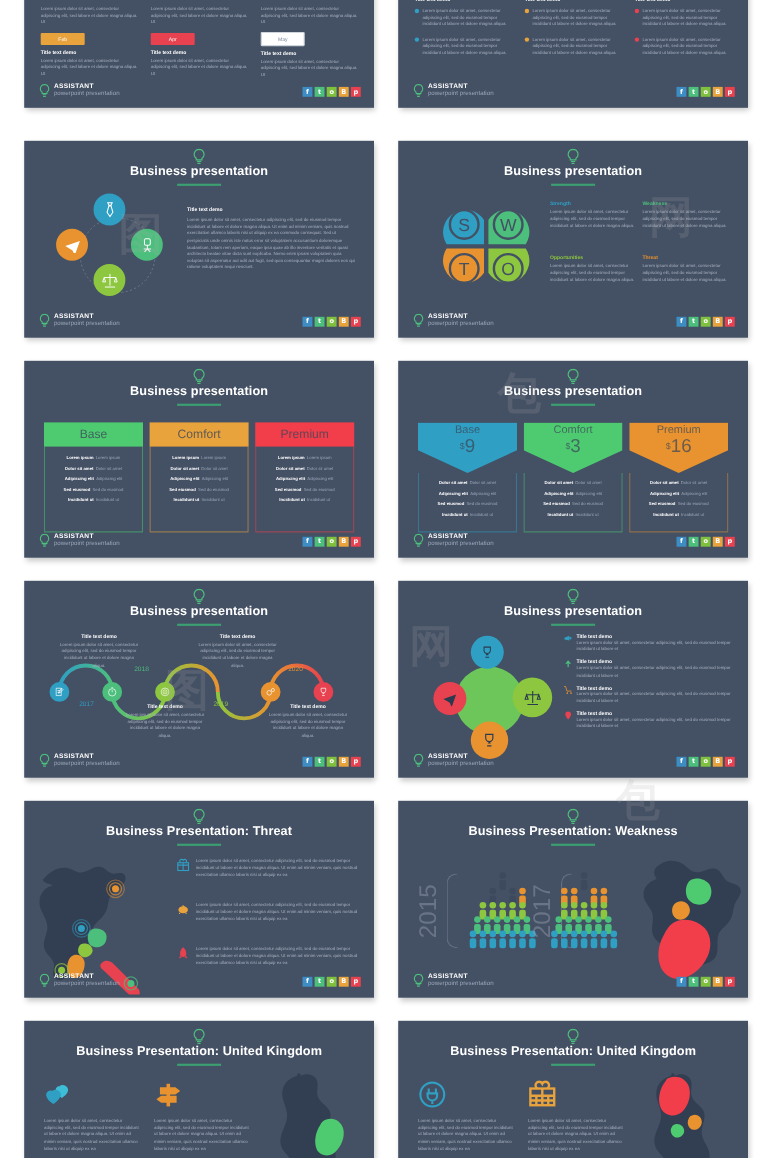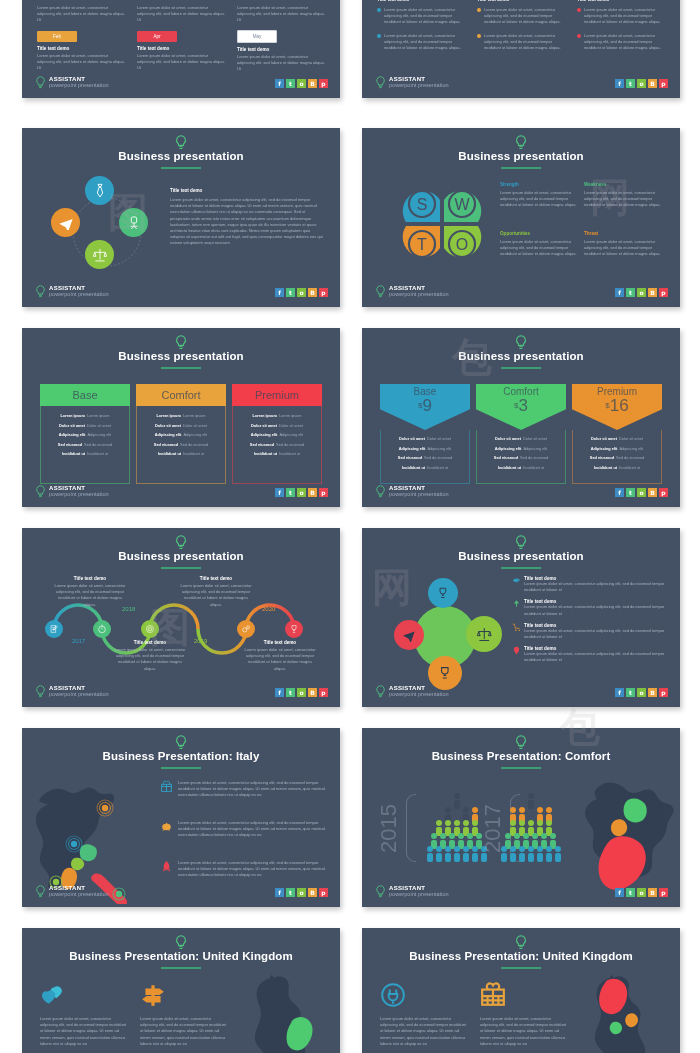--- a/index.html
+++ b/index.html
@@ -766,21 +766,21 @@
       <span class="soc" style="background:#e8a33d">B</span>
       <span class="soc" style="background:#e8414f">p</span>
     </div>
   </div>
 
   <div class="slide col1 r4">
     <svg class="bulb" viewBox="0 0 12 14">
       <path d="M6 .7a4.2 4.2 0 00-2.4 7.6v1.4h4.8V8.3A4.2 4.2 0 006 .7z" fill="none" stroke="#4cbf7d" stroke-width="1"></path>
       <path d="M4.2 11h3.6M4.6 12.6h2.6" stroke="#4cbf7d" stroke-width="1"></path>
     </svg>
-    <div class="s-title">Business Presentation: Italy</div>
+    <div class="s-title">Business Presentation: Threat</div>
     <div class="s-rule"></div>
 
     <svg style="position:absolute;left:5px;top:44px;width:130px;height:132px;" viewBox="0 0 130 132">
       <path d="M12 28c6-8 14-12 22-11 6 1 9 5 14 4 6-1 10-6 16-5 5 1 6 5 11 6 4 1 8-2 11 1 2 2 1 6-1 9-3 4-8 5-11 9-3 5-2 11-5 16-3 6-9 9-12 15-3 7-3 15-7 21-3 5-9 7-12 12-3 4-3 10-7 13-3 2-7 1-9-2-2-4 1-8 0-12-2-6-8-9-9-15-1-7 4-13 3-20-1-8-8-14-7-22 0-7 6-13 12-14-3-2-8-2-9-5z" fill="#323e52"></path>
       <path d="M55 74c4-3 9-2 13 1 3 3 2 8 0 11-3 4-9 4-13 1-3-3-3-10 0-13z" fill="#4cbf7d"></path>
       <path d="M48 86c4-1 8 1 9 5 1 3-2 6-5 7-4 1-8-2-8-6 0-3 2-6 4-6z" fill="#8dc63f"></path>
       <path d="M41 96c5-1 9 3 9 8 0 6-3 12-8 13-4 1-8-3-8-8 0-6 2-12 7-13z" fill="#e8932f"></path>
       <path d="M66 103c3-3 8-1 11 2l22 22c2 3 1 7-2 8-3 1-6-2-8-4L67 110c-3-2-4-5-1-7z" fill="#e8414f"></path>
       <circle cx="78" cy="36" r="8" fill="none" stroke="#e8932f" stroke-width="1.1" opacity=".5"></circle>
       <circle cx="78" cy="36" r="5.5" fill="none" stroke="#e8932f" stroke-width="1.1" opacity=".7"></circle>
@@ -834,21 +834,21 @@
       <span class="soc" style="background:#e8a33d">B</span>
       <span class="soc" style="background:#e8414f">p</span>
     </div>
   </div>
 
   <div class="slide col2 r4">
     <svg class="bulb" viewBox="0 0 12 14">
       <path d="M6 .7a4.2 4.2 0 00-2.4 7.6v1.4h4.8V8.3A4.2 4.2 0 006 .7z" fill="none" stroke="#4cbf7d" stroke-width="1"></path>
       <path d="M4.2 11h3.6M4.6 12.6h2.6" stroke="#4cbf7d" stroke-width="1"></path>
     </svg>
-    <div class="s-title">Business Presentation: Comfort</div>
+    <div class="s-title">Business Presentation: Weakness</div>
     <div class="s-rule"></div>
 
     <div class="bigyear" style="left:14px;top:76px;">2015</div>
     <div class="brace" style="left:44px;top:66px;width:10px;height:68px;"></div>
     <svg style="position:absolute;left:58px;top:62px;width:74px;height:74px;" viewBox="0 0 74 74">
       <g fill="#3d4a5e">
         <circle cx="37" cy="6" r="3"></circle>
           <rect x="34" y="10" width="6" height="9" rx="2"></rect>
       </g>
       <g fill="#3d4a5e">

